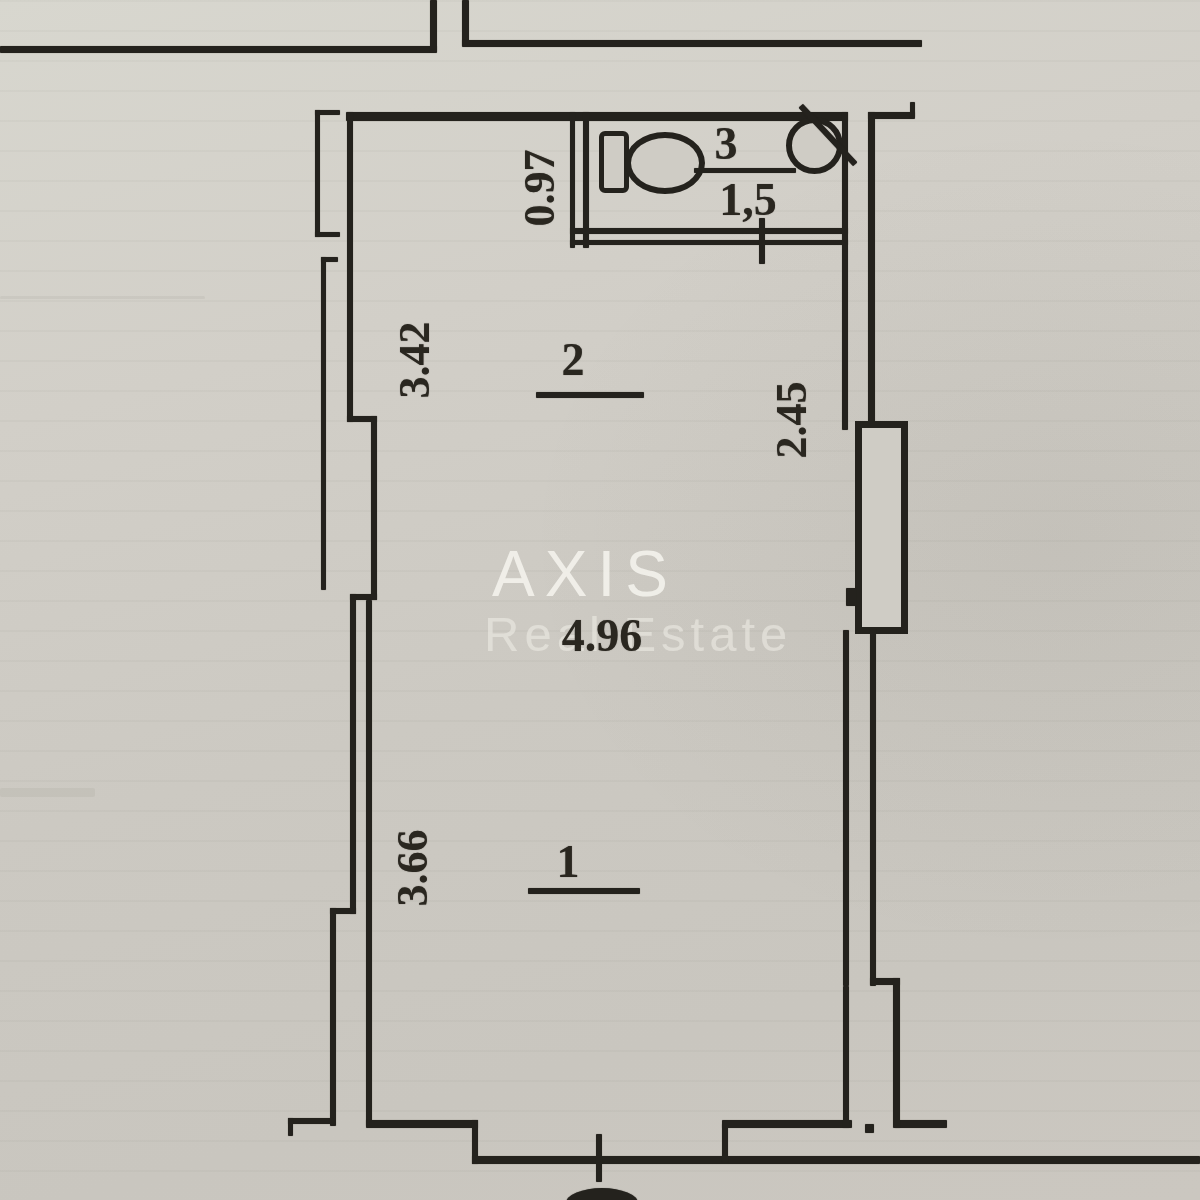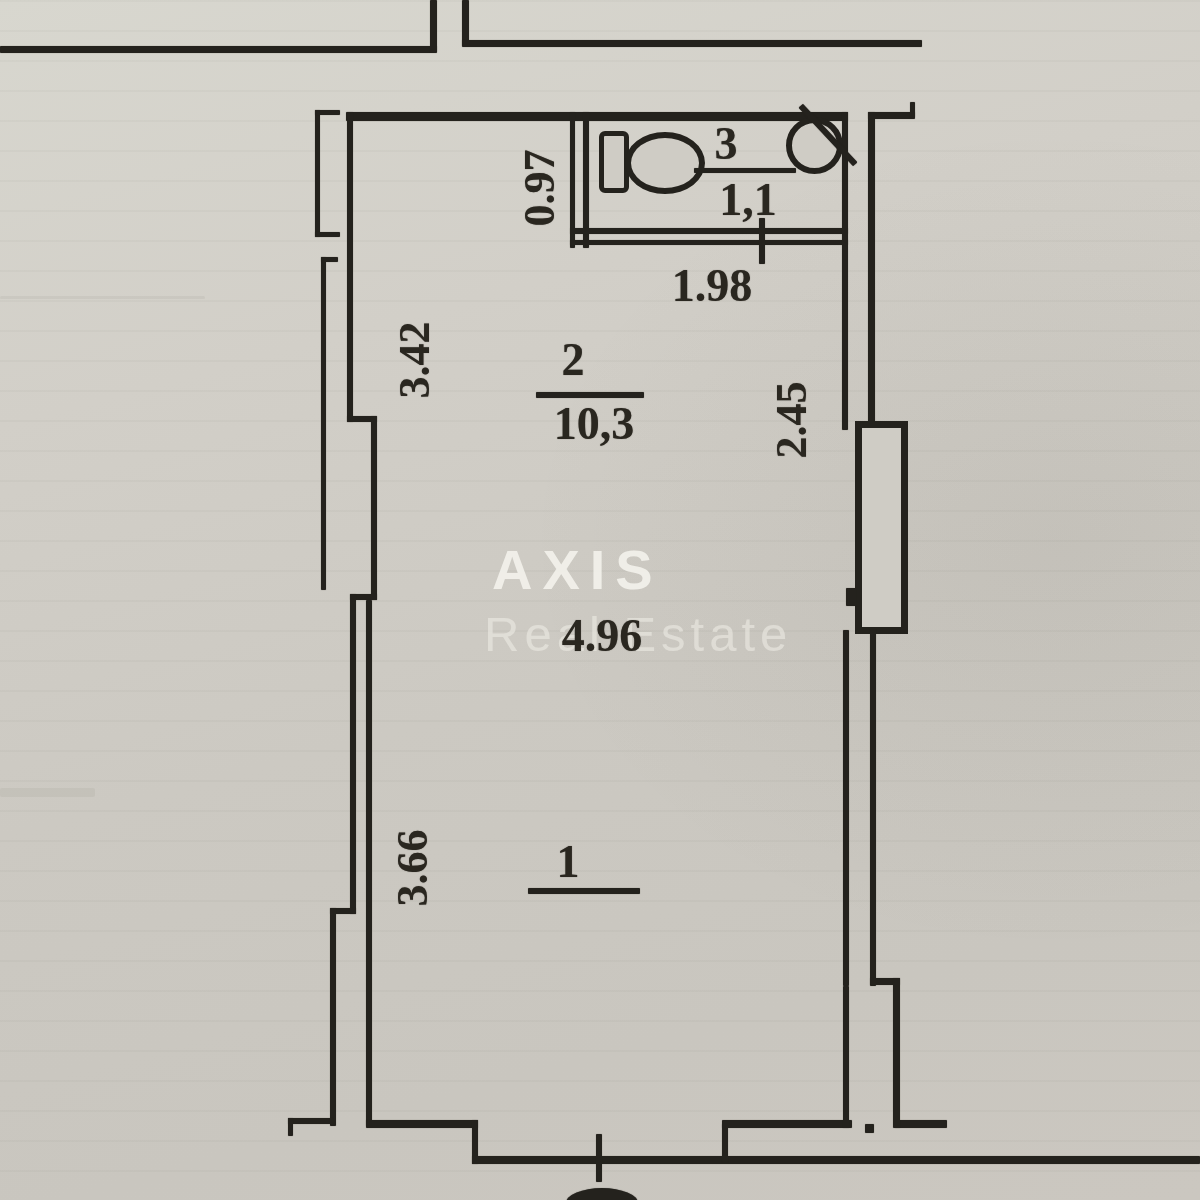--- a/index.html
+++ b/index.html
@@ -13,22 +13,22 @@
   }
   .ln{position:absolute;background:#24221d;border-radius:1px;box-shadow:0 0 1px rgba(36,34,29,.6);}
   .box{position:absolute;box-sizing:border-box;border:6px solid #24221d;background:#cfccc5;}
   .lbl{
     position:absolute;display:flex;align-items:center;justify-content:center;
     font-family:"Liberation Serif",serif;font-weight:700;font-size:46px;color:#2a2720;
     text-shadow:0 0 1px rgba(40,35,28,.55);line-height:1;white-space:nowrap;
   }
   .rot{transform:rotate(-90deg);font-size:44px;}
   .wm-brand{
-    position:absolute;font-family:"Liberation Sans",sans-serif;font-weight:700;
-    font-size:56px;letter-spacing:10px;color:rgba(246,245,239,0.85);line-height:1;
+    position:absolute;font-family:"Liberation Sans",sans-serif;font-weight:400;
+    font-size:64px;letter-spacing:10px;color:rgba(246,245,239,0.85);line-height:1;
   }
   .wm-sub{
     position:absolute;font-family:Liberation Sans, sans-serif;font-weight:400;
     font-size:49px;letter-spacing:5px;color:rgba(241,239,232,0.55);line-height:1;
   }
   .smudge{position:absolute;background:rgba(60,60,48,0.06);border-radius:2px;}
 </style>
 </head>
 <body>
 
@@ -92,29 +92,27 @@
   <div class="ln" style="left:893px;top:978px;width:7px;height:150px;"></div>
   <div class="ln" style="left:843px;top:986px;width:6px;height:142px;"></div>
 
   <div class="box" style="left:599px;top:131px;width:30px;height:62px;border-width:5px;border-radius:6px;"></div>
   <div class="box" style="left:625px;top:132px;width:80px;height:62px;border-radius:50%;"></div>
   <div class="box" style="left:786px;top:117px;width:57px;height:57px;border-radius:50%;"></div>
   <div class="ln" style="left:788px;top:132px;width:80px;height:6px;transform:rotate(47deg);"></div>
 
   <div class="lbl" style="left:700px;top:120px;width:52px;height:48px;">3</div>
   <div class="ln" style="left:694px;top:168px;width:102px;height:5px;"></div>
-  <div class="lbl" style="left:698px;top:176px;width:100px;height:48px;">1,1</div>
+  <div class="lbl" style="left:698px;top:176px;width:100px;height:48px;">1,5</div>
 
   <div class="lbl" style="left:536px;top:336px;width:74px;height:48px;">2</div>
   <div class="ln" style="left:536px;top:392px;width:108px;height:6px;"></div>
-  <div class="lbl" style="left:532px;top:400px;width:124px;height:48px;">10,3</div>
 
   <div class="lbl" style="left:528px;top:838px;width:80px;height:48px;">1</div>
   <div class="ln" style="left:528px;top:888px;width:112px;height:6px;"></div>
 
-  <div class="lbl" style="left:648px;top:262px;width:128px;height:48px;">1.98</div>
   <div class="lbl" style="left:542px;top:612px;width:120px;height:48px;">4.96</div>
   <div class="lbl rot" style="left:478px;top:164px;width:124px;height:48px;">0.97</div>
   <div class="lbl rot" style="left:353px;top:336px;width:124px;height:48px;">3.42</div>
   <div class="lbl rot" style="left:730px;top:396px;width:124px;height:48px;">2.45</div>
   <div class="lbl rot" style="left:351px;top:844px;width:124px;height:48px;">3.66</div>
 
 </div>
 
 </body></html>

